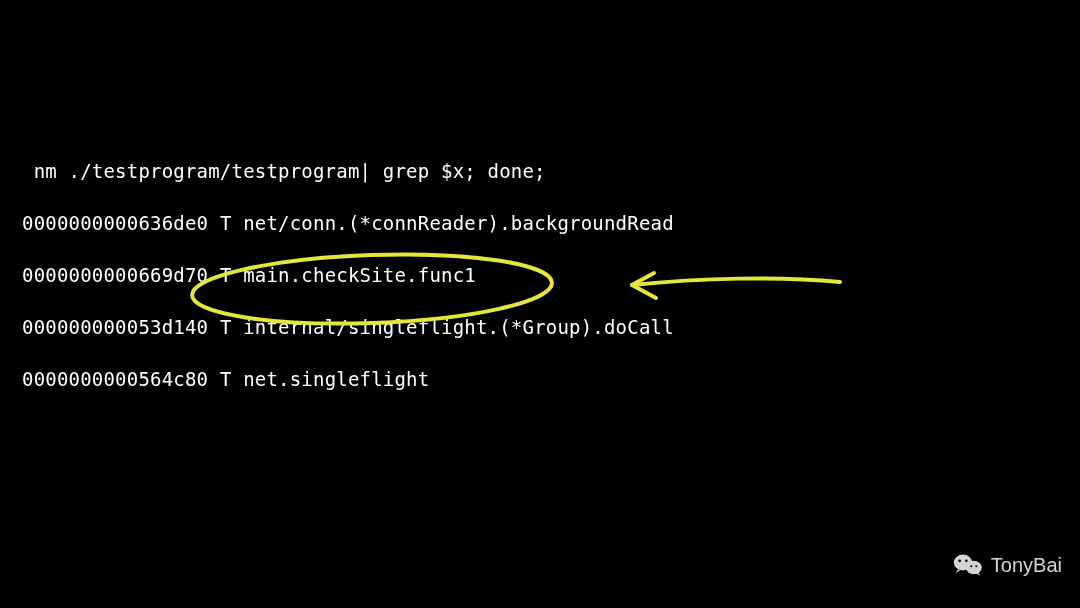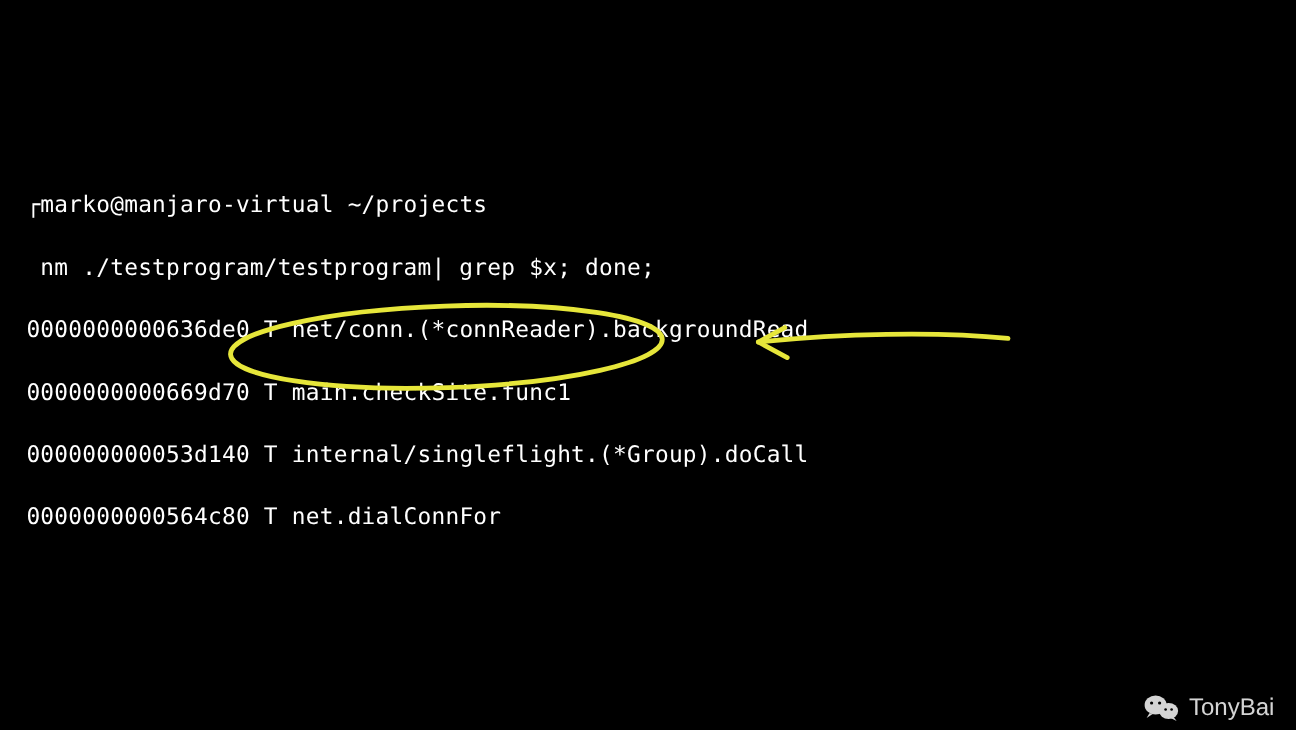--- a/index.html
+++ b/index.html
@@ -22,45 +22,44 @@
     letter-spacing: 0.2px;
   }
   .prompt-line, .out-line { display: block; }
   .highlight-ellipse {
     position: absolute;
     pointer-events: none;
   }
   .watermark {
     position: absolute;
     right: 18px;
-    bottom: 5px;
+    bottom: 30px;
     display: flex;
     align-items: center;
     gap: 8px;
     color: #e6e6e6;
     font-family: "Helvetica Neue", Arial, sans-serif;
     font-size: 20px;
     opacity: 0.92;
   }
   .wechat-icon {
     width: 30px;
     height: 26px;
     display: inline-block;
   }
 </style>
 </head>
 <body>
 
 <div class="terminal">
-<span class="prompt-line"><span>┌</span><span>marko@manjaro-virtual</span> <span>~/projects</span></span>
 <span class="prompt-line"> nm ./testprogram/testprogram| grep $x; done;</span>
 <span class="out-line"><span>0000000000636de0</span> <span>T</span> <span>net/conn.(*connReader).backgroundRead</span></span>
 <span class="out-line"><span>0000000000669d70</span> <span>T</span> <span>main.checkSite.func1</span></span>
 <span class="out-line"><span>000000000053d140</span> <span>T</span> <span>internal/singleflight.(*Group).doCall</span></span>
-<span class="out-line"><span>0000000000564c80</span> <span>T</span> <span>net.dialConnFor</span></span>
+<span class="out-line"><span>0000000000564c80</span> <span>T</span> <span>net.singleflight</span></span>
 
 
 
 
 </div>
 
 <svg class="highlight-ellipse" width="1080" height="608" viewBox="0 0 1080 608" style="left:0; top:0;">
   <ellipse cx="372" cy="289" rx="180" ry="34" fill="none" stroke="#e6e63a" stroke-width="4" transform="rotate(-2 372 289)"></ellipse>
   <path d="M 840 282 C 780 276, 700 278, 632 285" fill="none" stroke="#e6e63a" stroke-width="4" stroke-linecap="round"></path>
   <path d="M 632 285 L 654 273 M 632 285 L 656 298" fill="none" stroke="#e6e63a" stroke-width="4" stroke-linecap="round"></path>

